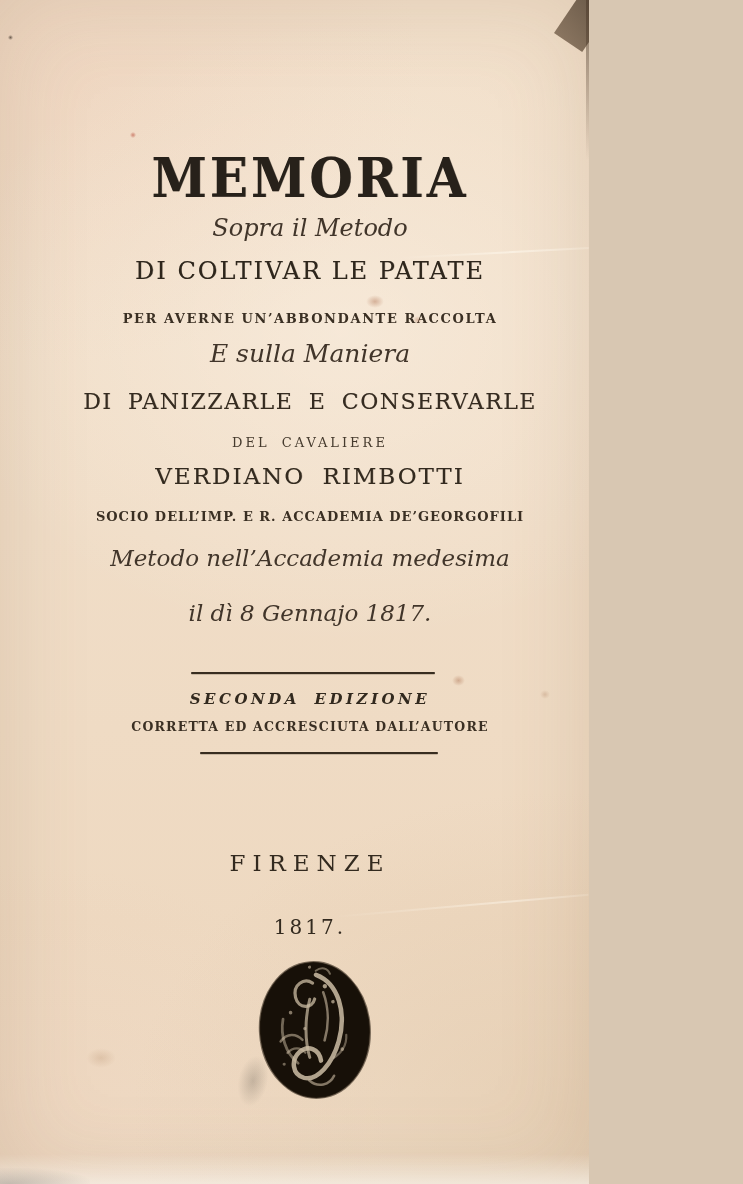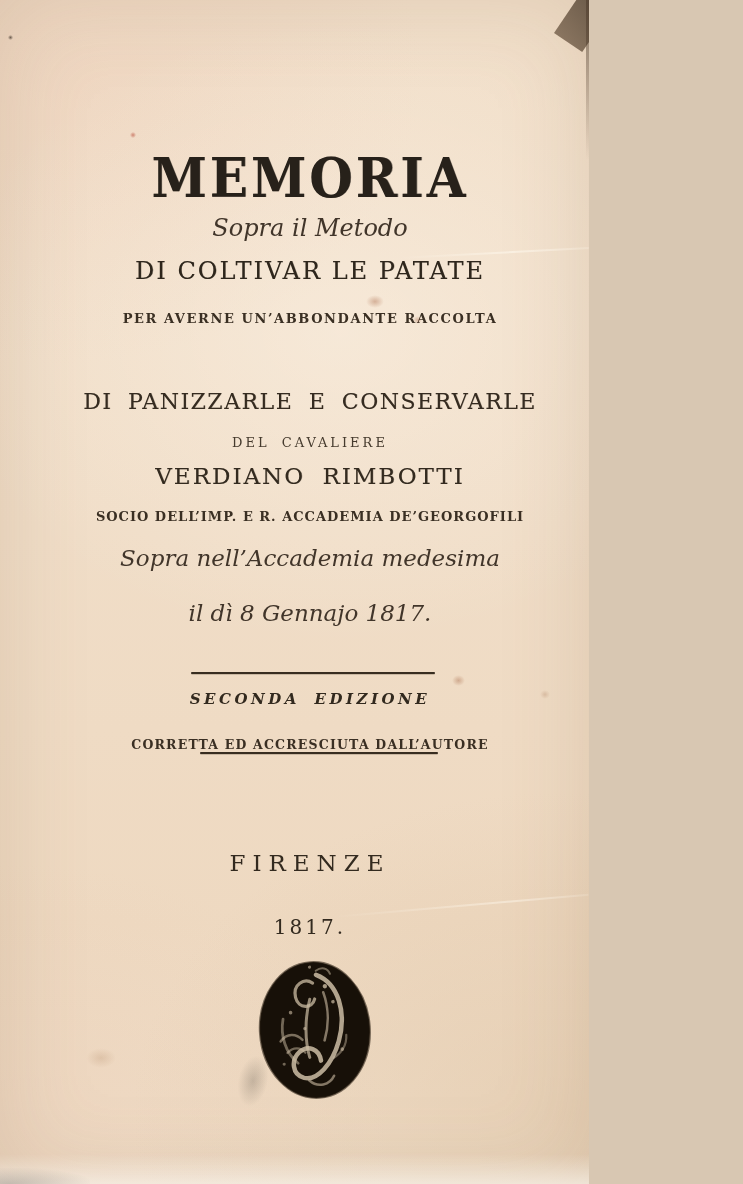--- a/index.html
+++ b/index.html
@@ -45,21 +45,21 @@
   .l-panizzarle{ top: 389px; font-size: 22px; letter-spacing: 1.5px; word-spacing: 7px; color: #352b20;
                  text-shadow: 0.4px 0.4px 0.3px rgba(53,43,32,0.35); }
   .l-cavaliere { top: 435px; font-size: 13px; letter-spacing: 3px; word-spacing: 5px; color: #453a2d; }
   .l-author    { top: 463px; font-size: 23px; letter-spacing: 2px; word-spacing: 8px; color: #332a1f;
                  text-shadow: 0.4px 0.4px 0.3px rgba(51,42,31,0.35); }
   .l-socio     { top: 509px; font-size: 13px; font-weight: bold; letter-spacing: 1px; color: #3a2f23; }
   .l-letta     { top: 545px; font-size: 23px; }
   .l-ildi      { top: 580px; font-size: 23px; margin-top: 20px; }
   .l-edizione  { top: 690px; font-size: 15px; font-weight: bold; font-style: italic;
                  letter-spacing: 3.5px; word-spacing: 6px; color: #32291e; }
-  .l-corretta  { top: 719px; font-size: 12.5px; font-weight: bold; letter-spacing: 1.2px; color: #3a2f23; margin-top: 18px; }
+  .l-corretta  { top: 719px; font-size: 12.5px; font-weight: bold; letter-spacing: 1.2px; color: #3a2f23; }
   .l-firenze   { top: 850px; font-size: 23px; letter-spacing: 7px; color: #332a1f; }
   .l-presso    { top: 886px; font-size: 14px; font-weight: bold; letter-spacing: 2px; word-spacing: 5px; color: #3a2f23; }
   .l-year      { top: 915px; font-size: 20px; letter-spacing: 3px; color: #332a1f; }
 
   .rule {
     position: absolute; height: 2.4px;
     background: #382d20; border-radius: 2px;
     box-shadow: 0 0.5px 0.5px rgba(56,45,32,0.4);
   }
   .rule-top    { left: 191px; top: 672px; width: 244px; }
@@ -125,25 +125,26 @@
 </head>
 <body>
 
 <div class="page">
 
   <div class="text-column">
     <div class="line l-memoria">MEMORIA</div>
     <div class="line script l-sopra">Sopra il Metodo</div>
     <div class="line l-coltivar">DI COLTIVAR LE PATATE</div>
     <div class="line l-peraverne">PER AVERNE UN’ABBONDANTE RACCOLTA</div>
+    <div class="line script l-esulla">E sulla Maniera</div>
     <div class="line l-panizzarle">DI PANIZZARLE E CONSERVARLE</div>
     <div class="line l-cavaliere">DEL CAVALIERE</div>
     <div class="line l-author">VERDIANO RIMBOTTI</div>
     <div class="line l-socio">SOCIO DELL’IMP. E R. ACCADEMIA DE’GEORGOFILI</div>
-    <div class="line script l-letta">Sopra nell’Accademia medesima</div>
+    <div class="line script l-letta">Metodo nell’Accademia medesima</div>
     <div class="line script l-ildi">il dì 8 Gennajo 1817.</div>
     <div class="line l-edizione">SECONDA EDIZIONE</div>
     <div class="line l-corretta">CORRETTA ED ACCRESCIUTA DALL’AUTORE</div>
     <div class="line l-firenze">FIRENZE</div>
     <div class="line l-year">1817.</div>
   </div>
 
   <div class="rule rule-top"></div>
   <div class="rule rule-bottom"></div>
 

